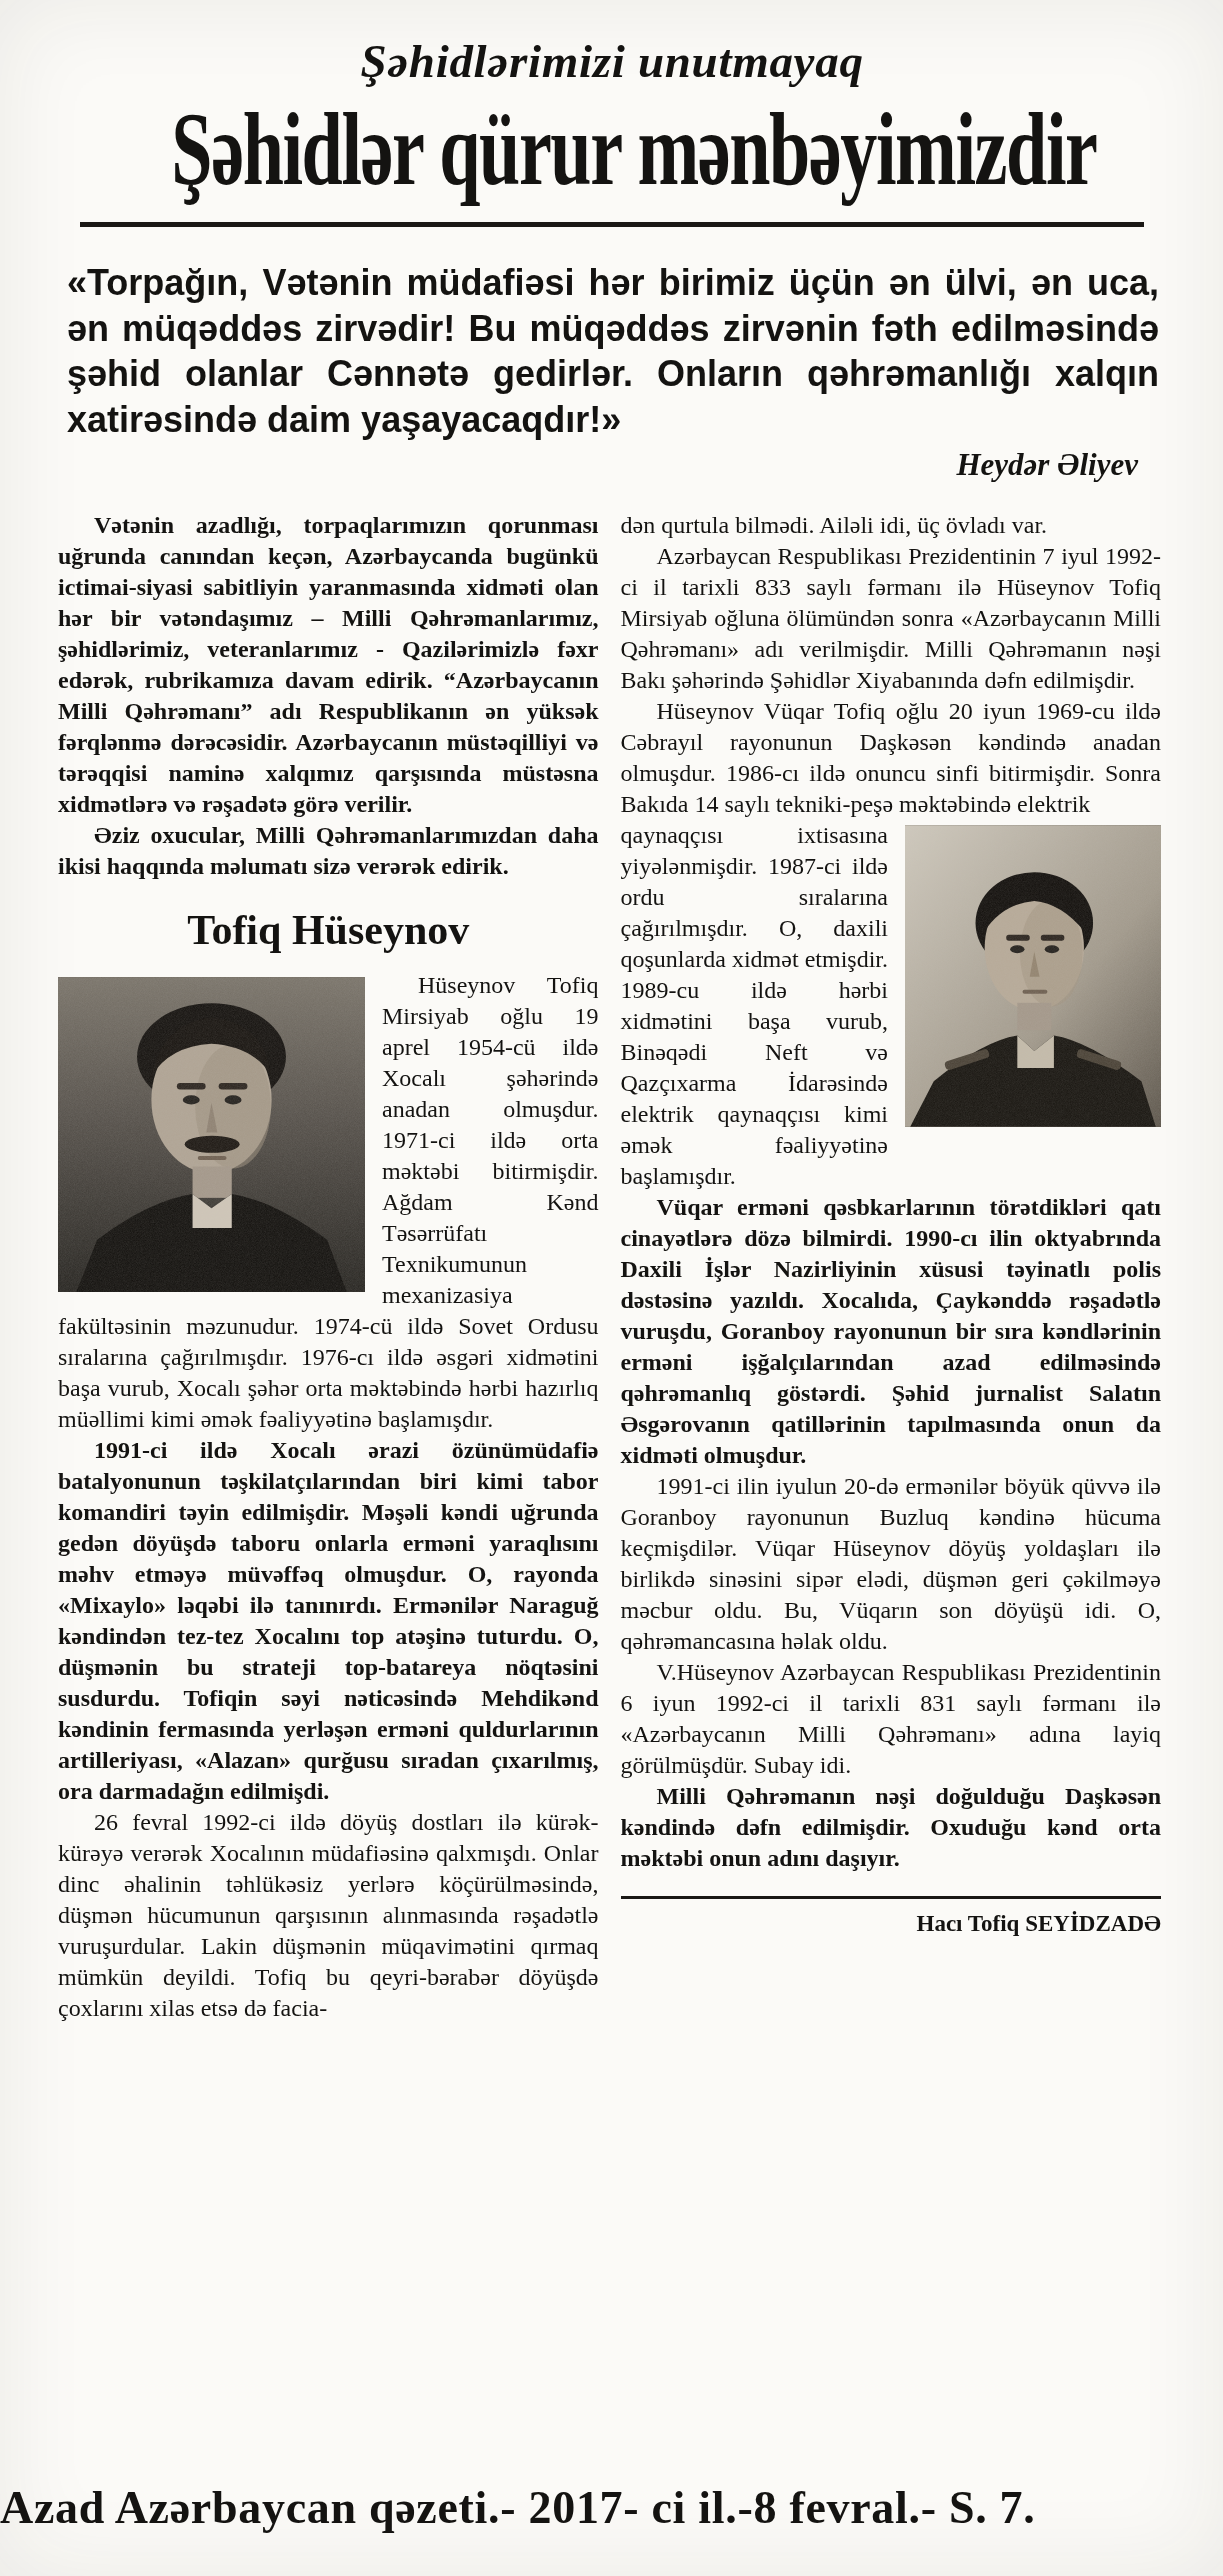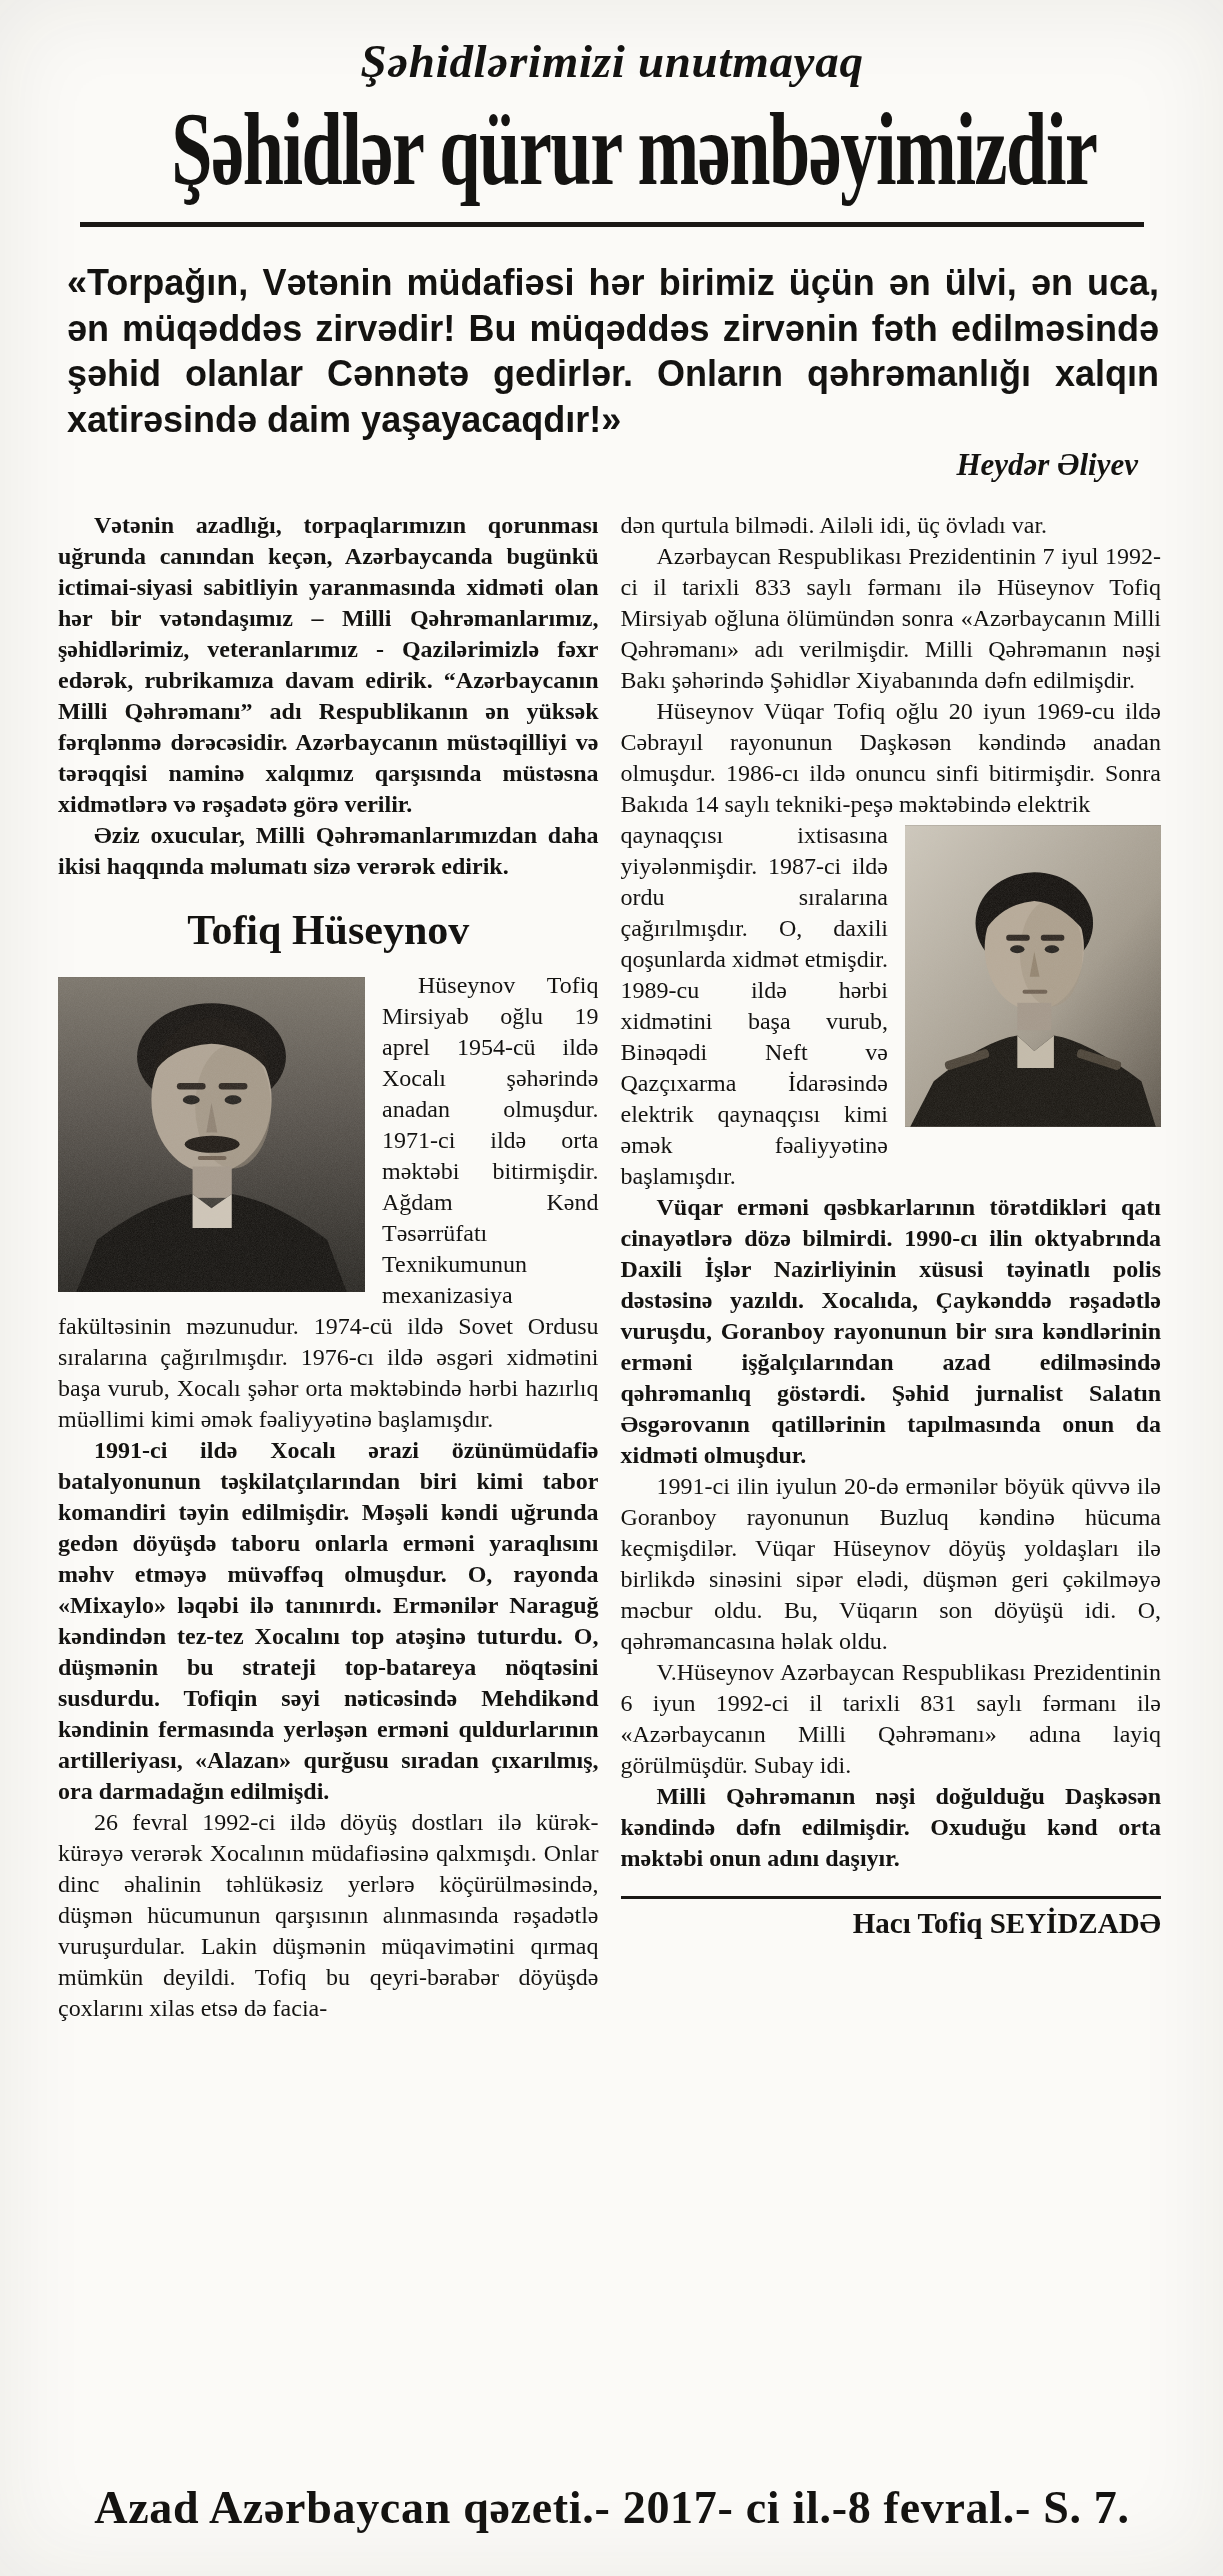--- a/index.html
+++ b/index.html
@@ -86,28 +86,28 @@
   .photo-left  { float: left;  width: 307px; height: 315px; margin: 6.5px 17px 5.2px 0; }
   .photo-right { float: right; width: 256px; height: 302px; margin: 5.2px 0 5.2px 17px; }
   .byline-rule {
     height: 2.6px;
     background: #1a1815;
     margin-top: 22px;
   }
   .byline {
     margin-top: 9.2px;
     text-align: right;
-    font-size: 29px;
+    font-size: 23px;
     font-weight: bold;
   }
   .footer {
     position: absolute;
     left: 0; right: 0;
     top: 2481px;
-    text-align: center;
+    text-align: left;
     font-size: 46px;
     font-weight: bold;
     letter-spacing: 0.7px;
   }
 </style>
 </head>
 <body>
 
 <div class="page">
 

